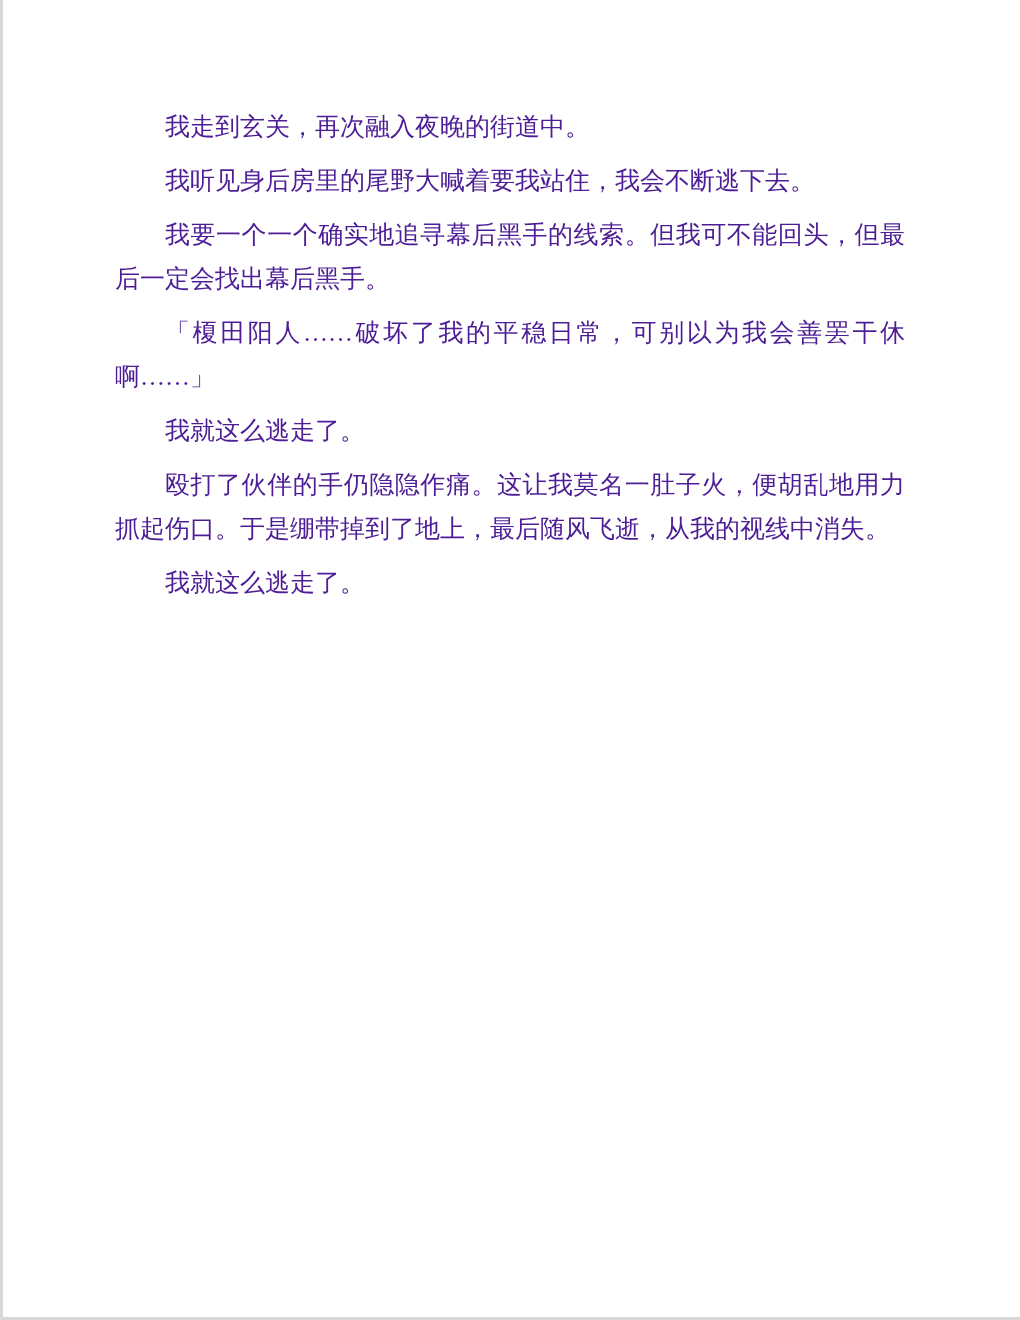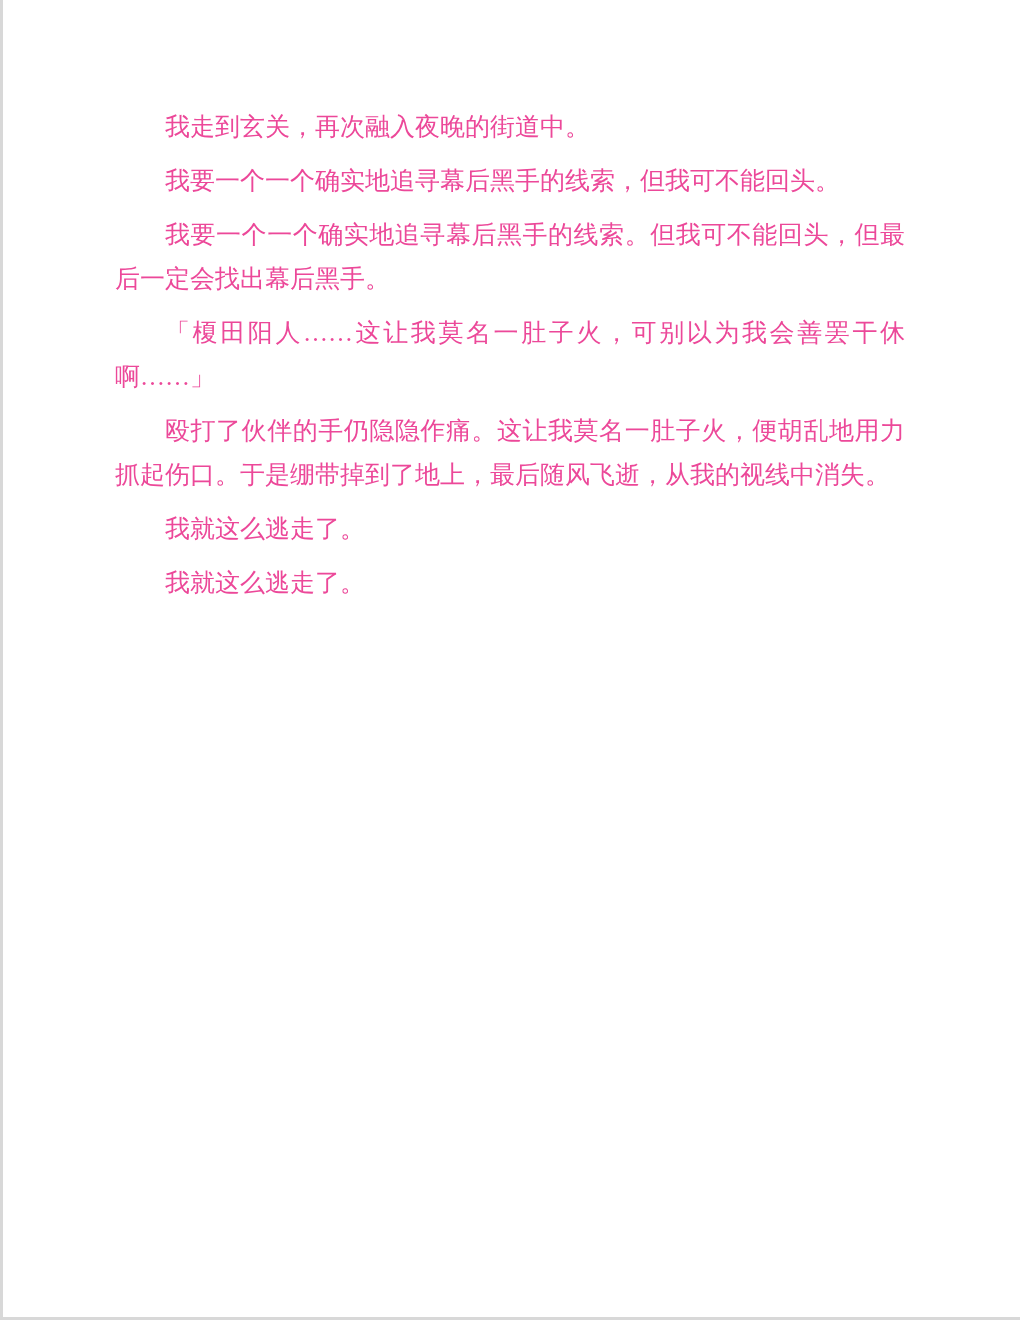--- a/index.html
+++ b/index.html
@@ -46,33 +46,33 @@
     top: 105px;
     width: 790px;
   }
   p.para {
     margin: 0 0 10px 0;
     font-size: 25px;
     line-height: 44px;
     text-indent: 2em;
     text-align: justify;
     letter-spacing: 0px;
-    color: #ec4899;
+    color: #4c1d95;
     font-family: "Liberation Serif", "DejaVu Serif", serif;
   }
 </style>
 </head>
 <body>
 
 <div class="page">
   <div class="page-edge-left"></div>
   <div class="page-edge-bottom"></div>
 
   <div class="content">
     <p class="para">我走到玄关，再次融入夜晚的街道中。</p>
-    <p class="para">我要一个一个确实地追寻幕后黑手的线索，但我可不能回头。</p>
+    <p class="para">我听见身后房里的尾野大喊着要我站住，我会不断逃下去。</p>
     <p class="para">我要一个一个确实地追寻幕后黑手的线索。但我可不能回头，但最后一定会找出幕后黑手。</p>
-    <p class="para">「榎田阳人……这让我莫名一肚子火，可别以为我会善罢干休啊……」</p>
+    <p class="para">「榎田阳人……破坏了我的平稳日常，可别以为我会善罢干休啊……」</p>
+    <p class="para">我就这么逃走了。</p>
     <p class="para">殴打了伙伴的手仍隐隐作痛。这让我莫名一肚子火，便胡乱地用力抓起伤口。于是绷带掉到了地上，最后随风飞逝，从我的视线中消失。</p>
-    <p class="para">我就这么逃走了。</p>
     <p class="para">我就这么逃走了。</p>
   </div>
 </div>
 
 </body></html>

